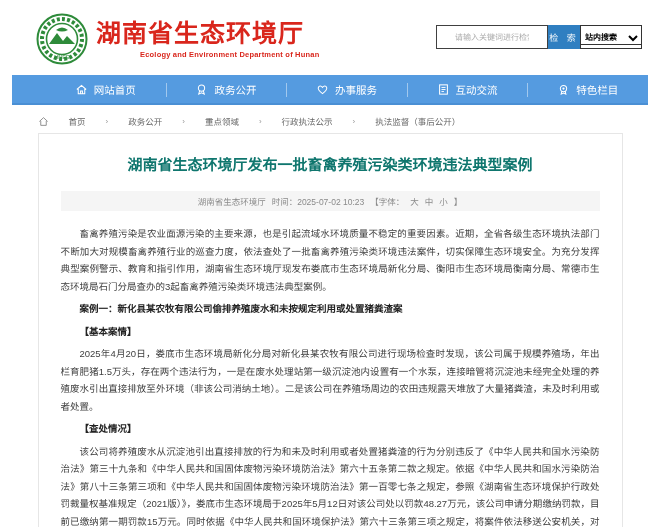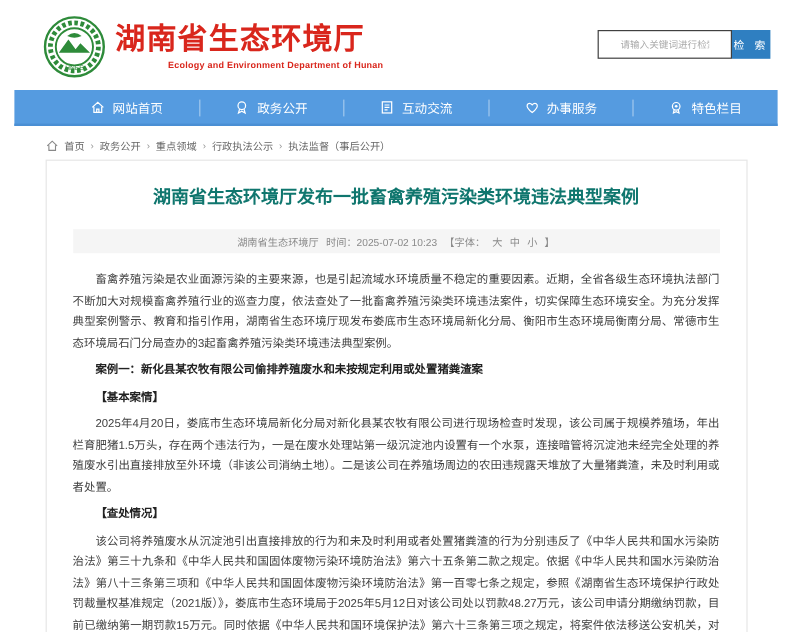--- a/index.html
+++ b/index.html
@@ -20,21 +20,21 @@
   .scope-box{ width:62px; height:24px; border:1px solid #333; background:#fff; }
   .scope-select{ width:100%; height:14px; border:none; border-bottom:1px solid #333; font-size:8px; font-weight:bold; outline:none; background:#fff; }
 
   
   .main-nav{ width:636px; margin:0 auto; height:30px; background:#559be0; display:flex; border-bottom:2px solid #4a8fd4;padding-left:33px; }
   .nav-item{ flex:1; display:flex; align-items:center; justify-content:center; gap:6px; color:#fff; font-size:10.5px; cursor:pointer; position:relative; }
   .nav-item + .nav-item::before{ content:""; position:absolute; left:0; top:8px; height:14px; width:1px; background:rgba(255,255,255,.45); }
   .nav-icon{ width:13px; height:13px; display:block; }
 
   
-  .breadcrumb{ width:585px; margin:10px auto 6px auto; display:flex; align-items:center; gap:5px; font-size:8.5px; color:#666; }
+  .breadcrumb{ width:585px; margin:10px auto 6px auto; display:flex; align-items:center; gap:20px; font-size:8.5px; color:#666; }
   .crumb{ cursor:pointer; }
   .crumb-sep{ color:#999; font-size:8px; }
   .bc-home{ width:11px; height:11px; display:block; }
 
   
   .content-box{ width:585px; margin:0 auto; border:1px solid #e6e6e6; background:#fff; padding:20px 22px 18px 22px; min-height:358px; }
   .article-title{ text-align:center; font-size:15px; font-weight:bold; color:#0f766e; line-height:1.4; margin-bottom:16px; }
   .meta-bar{ background:#f5f5f5; height:20px; display:flex; align-items:center; justify-content:center; gap:6px; font-size:8.5px; color:#8a8a8a; margin-bottom:14px; }
   .font-size-link{ cursor:pointer; color:#8a8a8a; }
   .article-body{ font-size:9.5px; line-height:17.5px; color:#404040; text-align:justify; }
@@ -56,49 +56,54 @@
     </svg>
     <div>
       <div class="logo-cn">湖南省生态环境厅</div>
       <div class="logo-en">Ecology and Environment Department of Hunan</div>
     </div>
   </div>
 
   <div class="search-block">
     <input class="search-input" placeholder="请输入关键词进行检索" style="">
     <button class="search-btn">检 索</button>
+    <div class="scope-box">
+      <select class="scope-select">
+        <option>站内搜索</option>
+      </select>
+    </div>
   </div>
 </header>
 
 <nav class="main-nav">
   <div class="nav-item">
     <svg class="nav-icon" viewBox="0 0 14 14">
       <path d="M2 7 L7 2.5 L12 7 M3.5 6.5 V11.5 H10.5 V6.5 M6 11.5 V8.5 H8 V11.5" fill="none" stroke="#fff" stroke-width="1.1"></path>
     </svg>
     <span>网站首页</span>
   </div>
   <div class="nav-item">
     <svg class="nav-icon" viewBox="0 0 14 14">
       <circle cx="7" cy="5.5" r="3.4" fill="none" stroke="#fff" stroke-width="1.1"></circle>
       <path d="M5 8.5 L4 12 L7 10.5 L10 12 L9 8.5" fill="none" stroke="#fff" stroke-width="1.1"></path>
     </svg>
     <span>政务公开</span>
   </div>
   <div class="nav-item">
     <svg class="nav-icon" viewBox="0 0 14 14">
+      <path d="M7 11.5 C3 8.5 1.8 6.5 2.6 4.6 C3.3 3 5.5 2.7 7 4.7 C8.5 2.7 10.7 3 11.4 4.6 C12.2 6.5 11 8.5 7 11.5 Z" fill="none" stroke="#fff" stroke-width="1.1"></path>
+    </svg>
+    <span>办事服务</span>
+  </div>
+  <div class="nav-item">
+    <svg class="nav-icon" viewBox="0 0 14 14">
       <rect x="2.8" y="2" width="8.4" height="10" fill="none" stroke="#fff" stroke-width="1.1"></rect>
       <path d="M4.8 4.8 H9.2 M4.8 7 H9.2 M4.8 9.2 H7.5" stroke="#fff" stroke-width="1"></path>
     </svg>
     <span>互动交流</span>
-  </div>
-  <div class="nav-item">
-    <svg class="nav-icon" viewBox="0 0 14 14">
-      <path d="M7 11.5 C3 8.5 1.8 6.5 2.6 4.6 C3.3 3 5.5 2.7 7 4.7 C8.5 2.7 10.7 3 11.4 4.6 C12.2 6.5 11 8.5 7 11.5 Z" fill="none" stroke="#fff" stroke-width="1.1"></path>
-    </svg>
-    <span>办事服务</span>
   </div>
   <div class="nav-item">
     <svg class="nav-icon" viewBox="0 0 14 14">
       <circle cx="7" cy="6" r="3.4" fill="none" stroke="#fff" stroke-width="1.1"></circle>
       <circle cx="7" cy="6" r="1.2" fill="#fff"></circle>
       <path d="M5.2 8.8 L4.5 12 L7 10.8 L9.5 12 L8.8 8.8" fill="none" stroke="#fff" stroke-width="1.1"></path>
     </svg>
     <span>特色栏目</span>
   </div>
 </nav>

